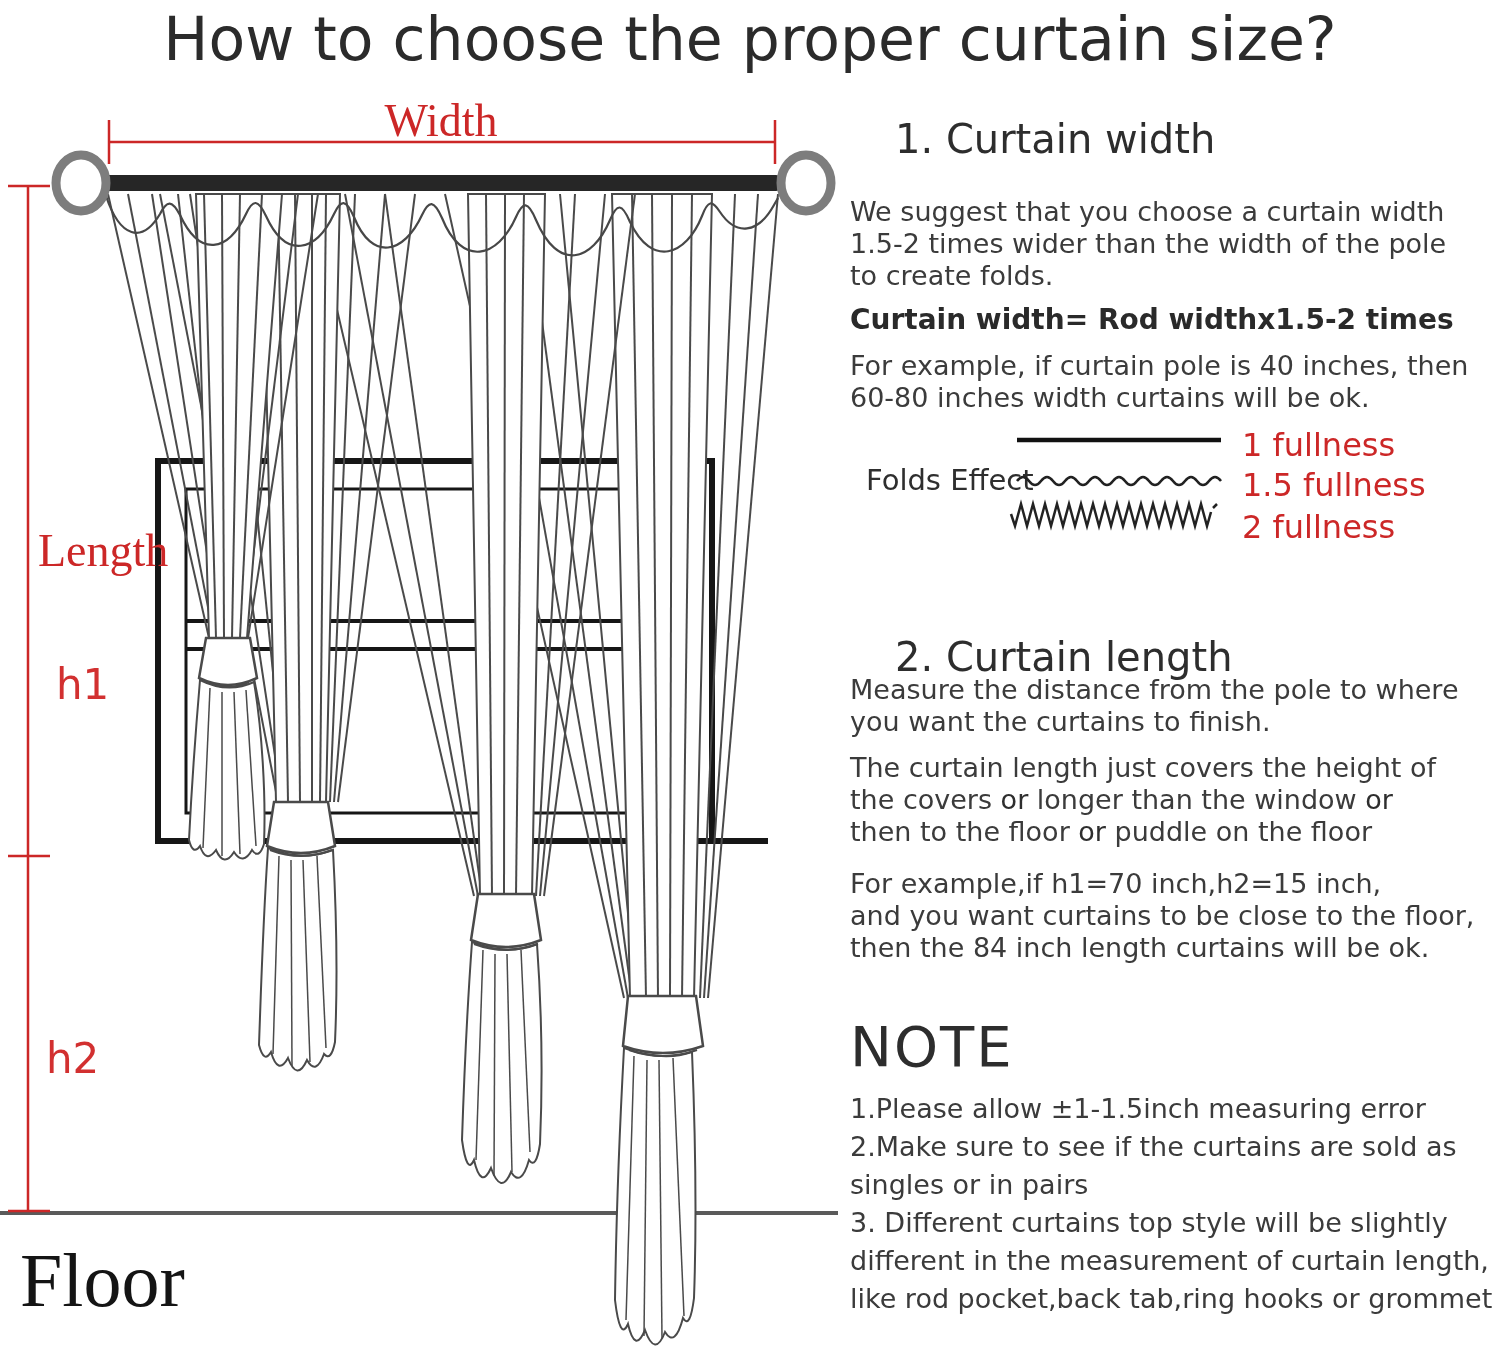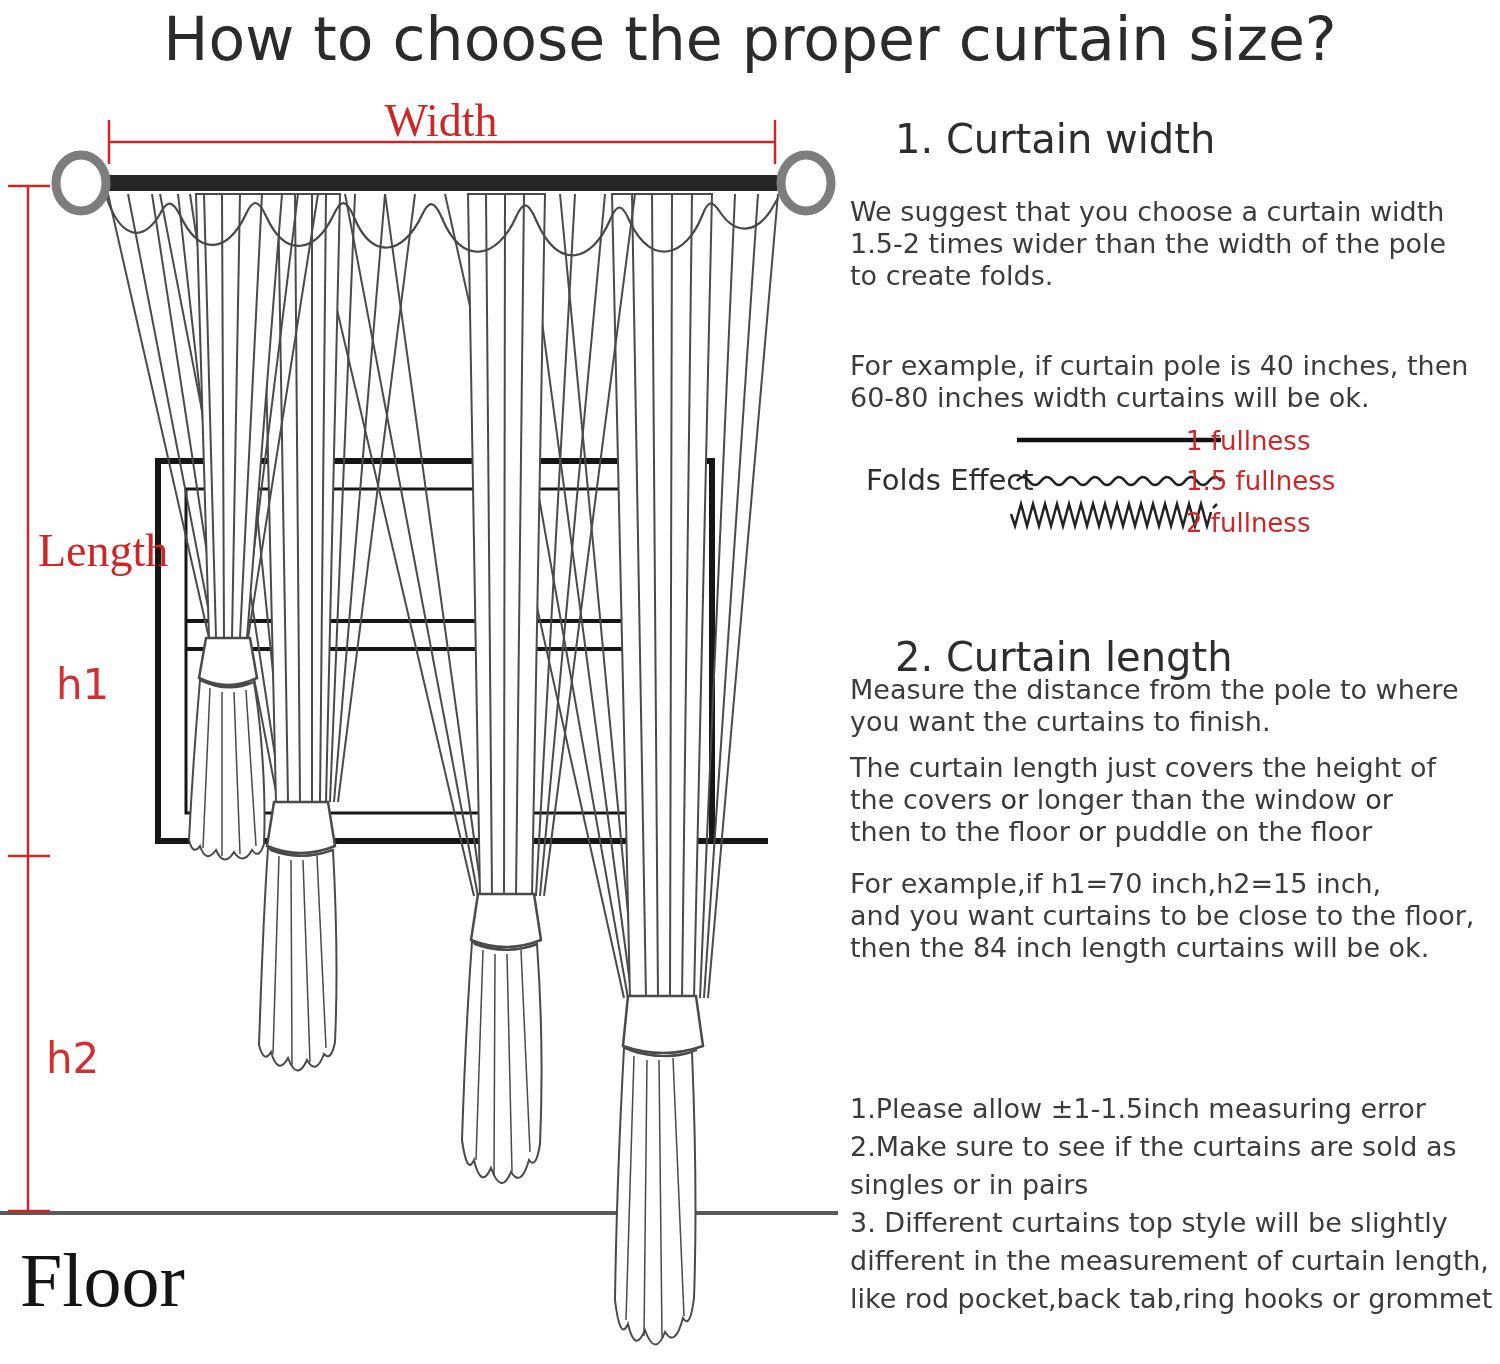--- a/index.html
+++ b/index.html
@@ -9,21 +9,21 @@
          font-size:60px;color:#2b2b2b;letter-spacing:0px;}
   
   .sec-head{position:absolute;left:895px;font-size:40px;color:#2d2d2d;}
   .para{position:absolute;left:850px;width:660px;font-size:27px;line-height:32px;
         white-space:pre-line;color:#3b3b3b;}
   .pline{height:32px;}
   .b{font-weight:400;color:#2e2e2e;}
   .formula{position:absolute;left:850px;font-size:28px;font-weight:700;color:#2a2a2a;}
   .folds-label{position:absolute;left:866px;top:463px;font-size:29px;color:#2e2e2e;}
   .folds-svg{position:absolute;left:1007px;top:424px;}
-  .fullness{position:absolute;left:1186px;font-size:26px;color:#cc2727;}
+  .fullness{position:absolute;left:1242px;font-size:32px;color:#cc2727;}
   .note-head{position:absolute;left:850px;top:1014px;font-size:56px;color:#2d2d2d;letter-spacing:2px;}
   .note-items{position:absolute;left:850px;top:1090px;width:662px;font-size:27px;
               line-height:38px;white-space:pre-line;color:#3b3b3b;}
   
   #diagram{position:absolute;left:0;top:0;}
   .red-serif{font-family:"Liberation Serif",serif;fill:#cc2727;}
   .red-sans{font-family:"DejaVu Sans",sans-serif;fill:#d23030;}
   .floor-serif{font-family:"Liberation Serif",serif;fill:#141414;}
 </style>
 </head>
@@ -151,20 +151,21 @@
     <text class="red-serif" x="38" y="566" font-size="46">Length</text>
     <text class="red-sans" x="56" y="699" font-size="42">h1</text>
     <text class="red-sans" x="46" y="1073" font-size="42">h2</text>
     <text class="floor-serif" x="20" y="1306" font-size="76">Floor</text>
   </svg>
 
   <div class="sec-head" style="top:116px;">1. Curtain width</div>
   <div class="para" style="top:196px;">We suggest that you choose a curtain width
 1.5-2 times wider than the width of the pole
 to create folds.</div>
+  <div class="formula" style="top:303px;">Curtain width= Rod widthx1.5-2 times</div>
   <div class="para" style="top:350px;">For example, if curtain pole is 40 inches, then
 60-80 inches width curtains will be ok.</div>
 
   <div class="folds-label">Folds Effect</div>
   <svg class="folds-svg" width="224" height="120" viewBox="0 0 224 120">
     <path d="M10 16 H214" stroke="#111" stroke-width="4.5" fill="none"></path>
     <path fill="none" stroke="#222" stroke-width="2.5" d="M10 57 q6 -8 12 0 t12 0 t12 0 t12 0 t12 0 t12 0 t12 0 t12 0 t12 0 t12 0 t12 0 t12 0 t12 0 t12 0 t12 0 t12 0 t12 0"></path>
     <path fill="none" stroke="#222" stroke-width="2.5" d="M4 90 l4 12 l6 -22 l6 22 l6 -22 l6 22 l6 -22 l6 22 l6 -22 l6 22 l6 -22 l6 22 l6 -22 l6 22 l6 -22 l6 22 l6 -22 l6 22 l6 -22 l6 22 l6 -22 l6 22 l6 -22 l6 22 l6 -22 l6 22 l6 -22 l6 22 l6 -22 l6 22 l6 -22 l6 22 l6 -22 l6 22 l4 -14 m2 -4 l4 -4"></path>
   </svg>
   <div class="fullness" style="top:426px;">1 fullness</div>
@@ -178,20 +179,21 @@
   <div class="para" style="top:752px;white-space:normal;">
     <div class="pline"><span>The curtain length just covers the height of</span></div>
     <div class="pline"><span>the covers </span><span class="b">or</span><span> longer than the window </span><span class="b">or</span></div>
     <div class="pline"><span>then to the floor </span><span class="b">or</span><span> puddle on the floor</span></div>
   </div>
 
   <div class="para" style="top:868px;">For example,if h1=70 inch,h2=15 inch,
 and you want curtains to be close to the floor,
 then the 84 inch length curtains will be ok.</div>
 
+  <div class="note-head">NOTE</div>
   <div class="note-items">1.Please allow ±1-1.5inch measuring error
 2.Make sure to see if the curtains are sold as
 singles or in pairs
 3. Different curtains top style will be slightly
 different in the measurement of curtain length,
 like rod pocket,back tab,ring hooks or grommet</div>
 
 </div>
 
 </body></html>

